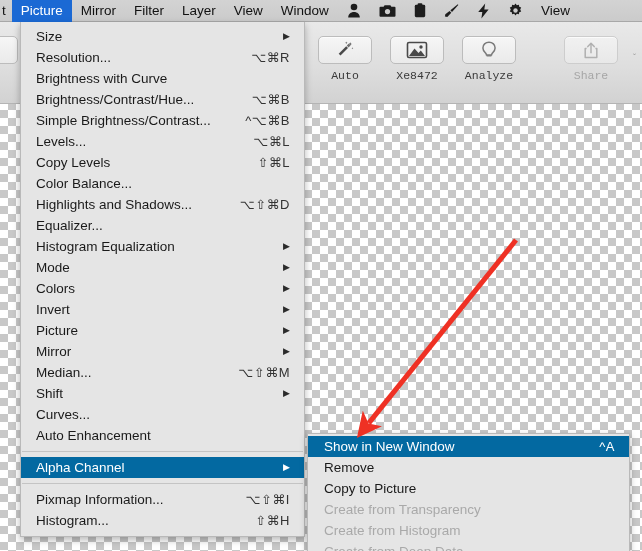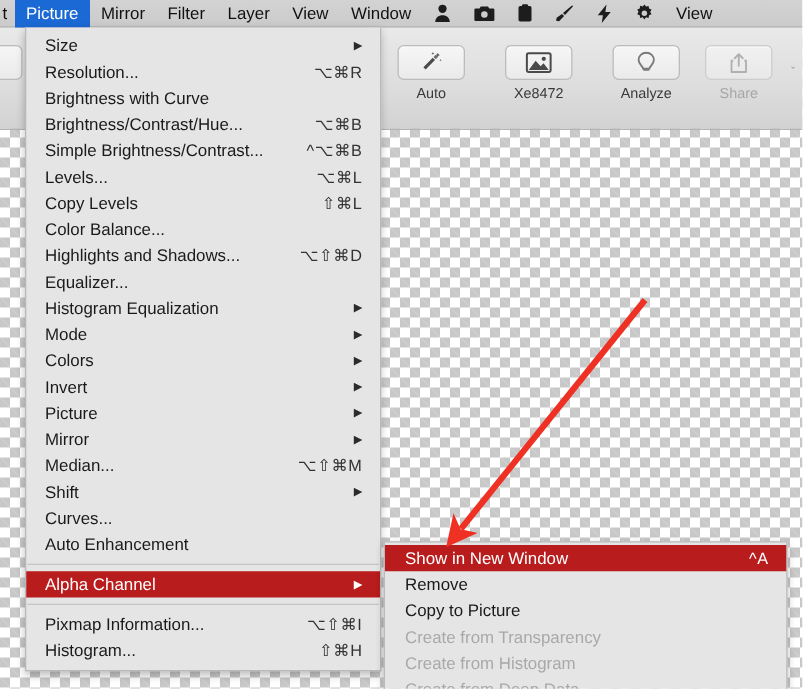--- a/index.html
+++ b/index.html
@@ -43,21 +43,21 @@
   .mb-icon svg{display:block;}
 
   
   #toolbar{
     position:absolute;left:0;top:22px;width:642px;height:82px;
     background:linear-gradient(to bottom,#e9e9e9 0%,#dedede 55%,#d2d2d2 100%);
     border-bottom:1px solid #b4b4b4;
     z-index:10;
     box-sizing:border-box;
   }
-  .tb-group{position:absolute;top:14px;display:flex;gap:32px;}
+  .tb-group{position:absolute;top:14px;display:flex;gap:18px;font-family:Liberation Mono, monospace;}
   #tb-left{left:318px;}
   #tb-right{right:24px;}
   .tb-btn{
     width:54px;display:flex;flex-direction:column;align-items:center;cursor:default;
   }
   .tb-box{
     width:52px;height:26px;border:1px solid #bcbcbc;border-radius:5px;
     background:linear-gradient(to bottom,#f6f6f6,#eaeaea);
     display:flex;align-items:center;justify-content:center;
     box-shadow:0 1px 0 rgba(255,255,255,.7) inset;
@@ -93,21 +93,21 @@
   }
   .mi .mi-label{flex:0 0 auto;}
   .mi .mi-spacer{flex:1 1 auto;}
   .mi .mi-key{
     flex:0 0 auto;font-size:13px;color:#333;letter-spacing:.5px;
     font-family:"Liberation Sans","DejaVu Sans",sans-serif;
   }
   .mi .mi-arrow{
     flex:0 0 auto;font-size:9px;color:#2b2b2b;line-height:1;
   }
-  .mi.hl{background:#b91c1c;color:#fff;align-items:center;}
+  .mi.hl{background:#0369a1;color:#fff;align-items:center;}
   .mi.hl .mi-key,.mi.hl .mi-arrow{color:#fff;}
   .mi.disabled{color:#a9a9a9;}
   .sep{height:1px;background:#c4c4c4;margin:5px 1px;}
 
   
   #alpha-submenu{
     position:absolute;left:307px;top:433px;width:323px;
     background:#e5e5e5;
     border:1px solid #b9b9b9;
     box-shadow:0 3px 7px rgba(0,0,0,.28);

